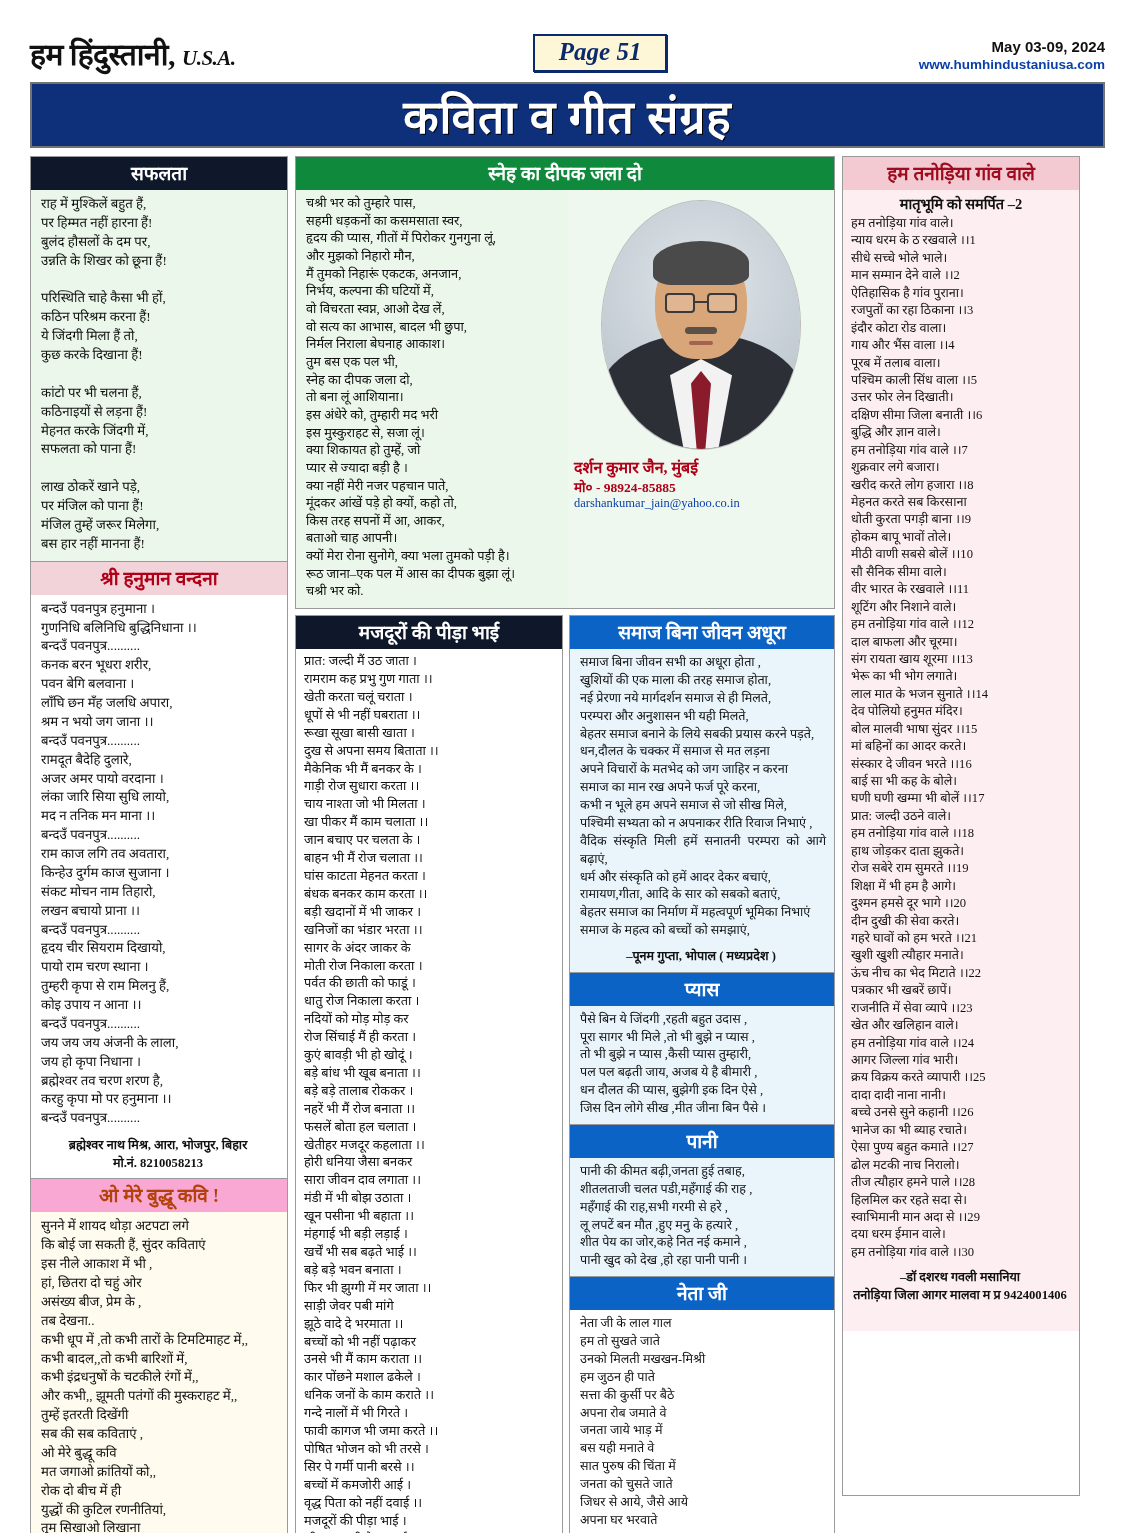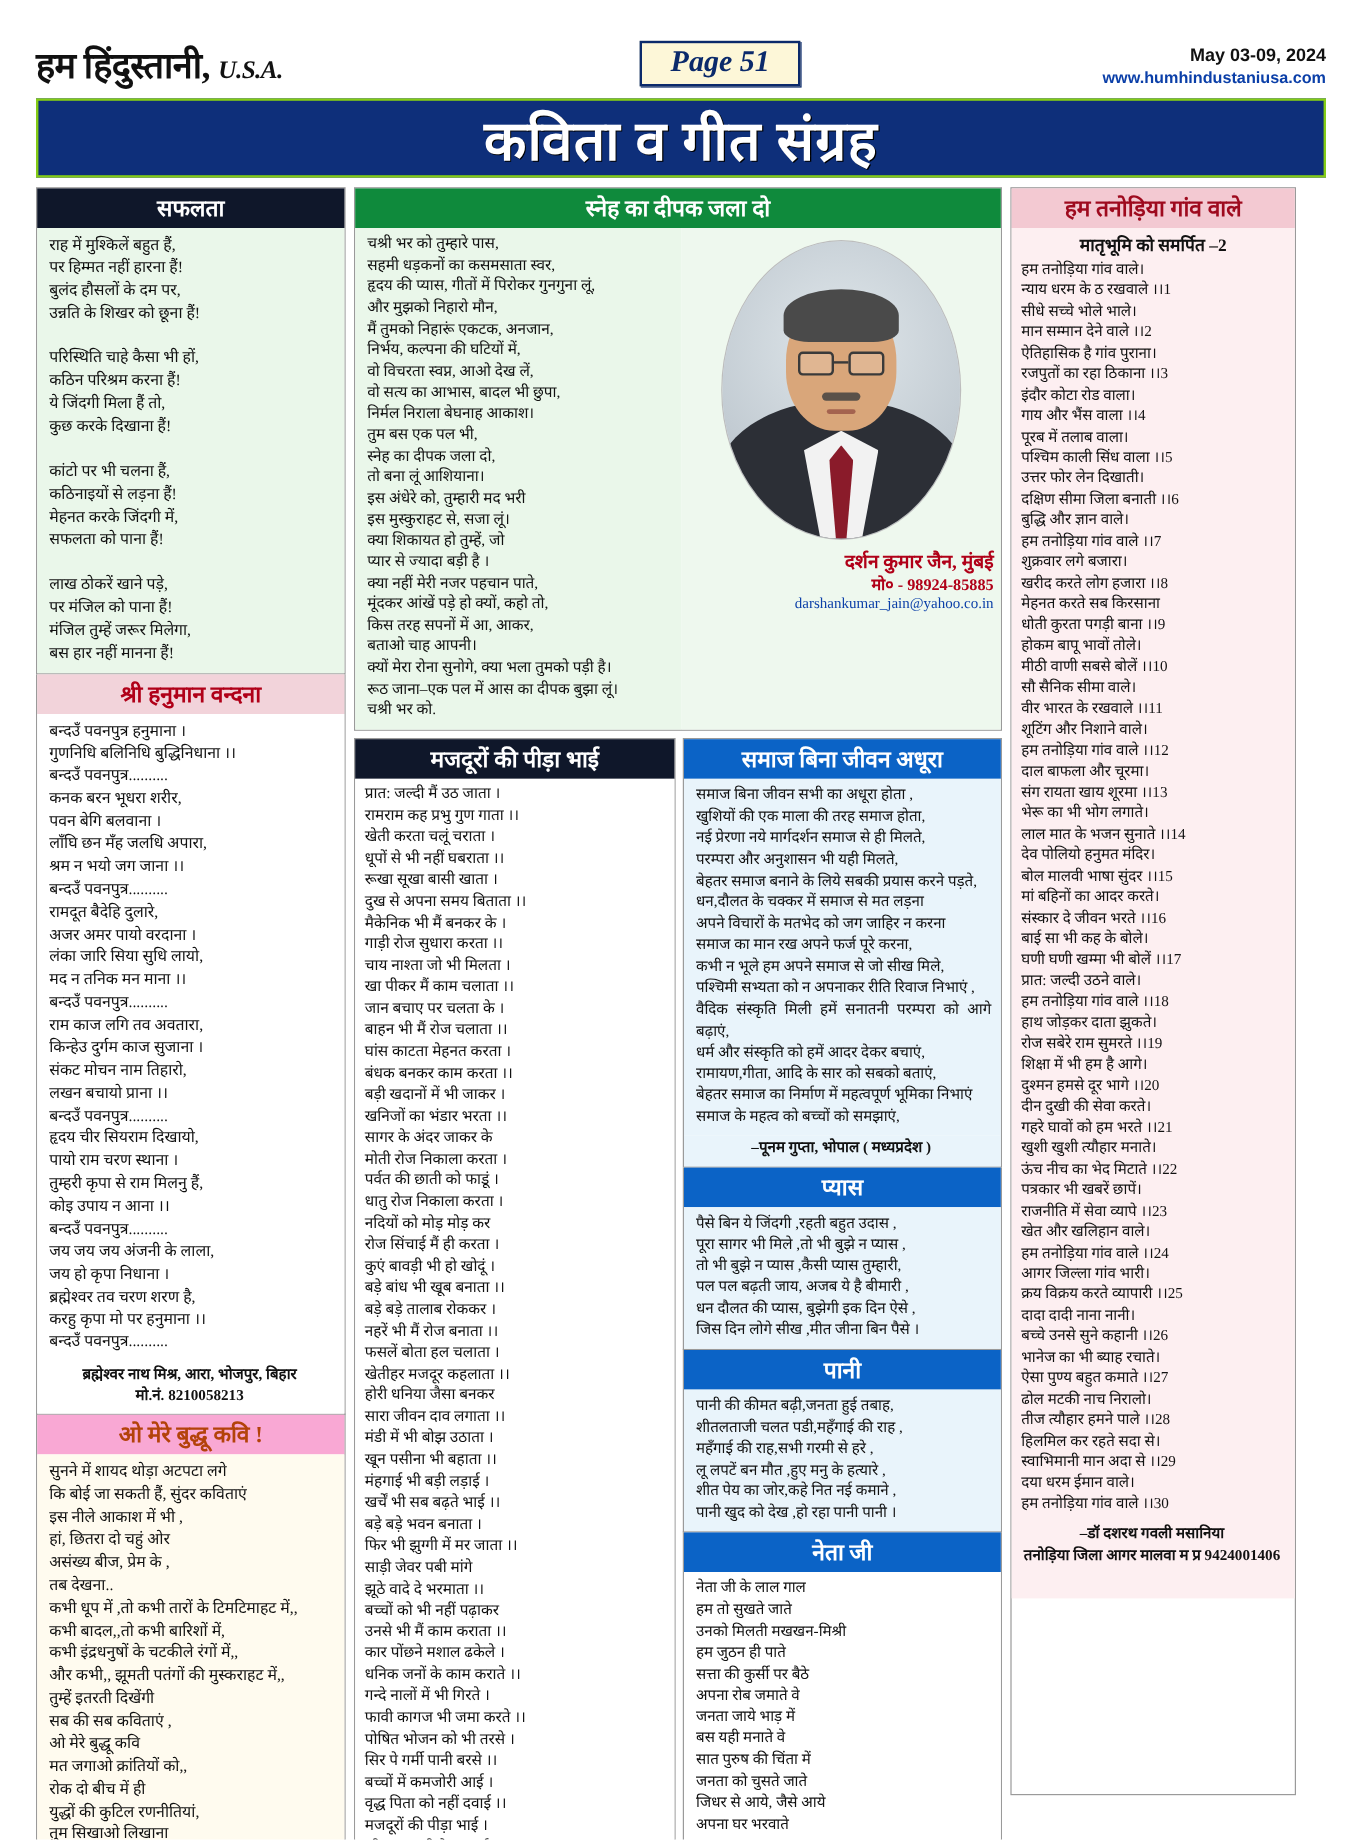--- a/index.html
+++ b/index.html
@@ -62,21 +62,21 @@
   .issue .url {
     font-weight: bold;
     font-size: 13.5px;
     color: #0b3fa8;
   }
 
   
   .title-band {
     margin-top: 8px;
     background: #0e2f7a;
-    border: 2px solid #84cc16;
+    border: 2px solid #737373;
     height: 66px;
     display: flex;
     align-items: center;
     justify-content: center;
   }
   .title-band h1 {
     margin: 0;
     color: #ffffff;
     font-family: "Liberation Serif", serif;
     font-size: 46px;
@@ -138,21 +138,21 @@
   }
   .sign-c { text-align: center; }
 
   
   .mid-top { display:flex; gap:0; }
   .mid-poem { width: 273px; }
   .mid-photo { width: 267px; }
 
   .photo-box {
     background: #eef8ee;
-    text-align: right;
+    text-align: left;
     padding: 10px 6px 4px 6px;
   }
   .photo-oval {
     width: 200px; height: 250px;
     margin: 0 auto;
     border-radius: 50% / 50%;
     overflow: hidden;
     border: 1px solid #bdbdbd;
     position: relative;
     background: linear-gradient(#cfd8df, #e6ebee);

